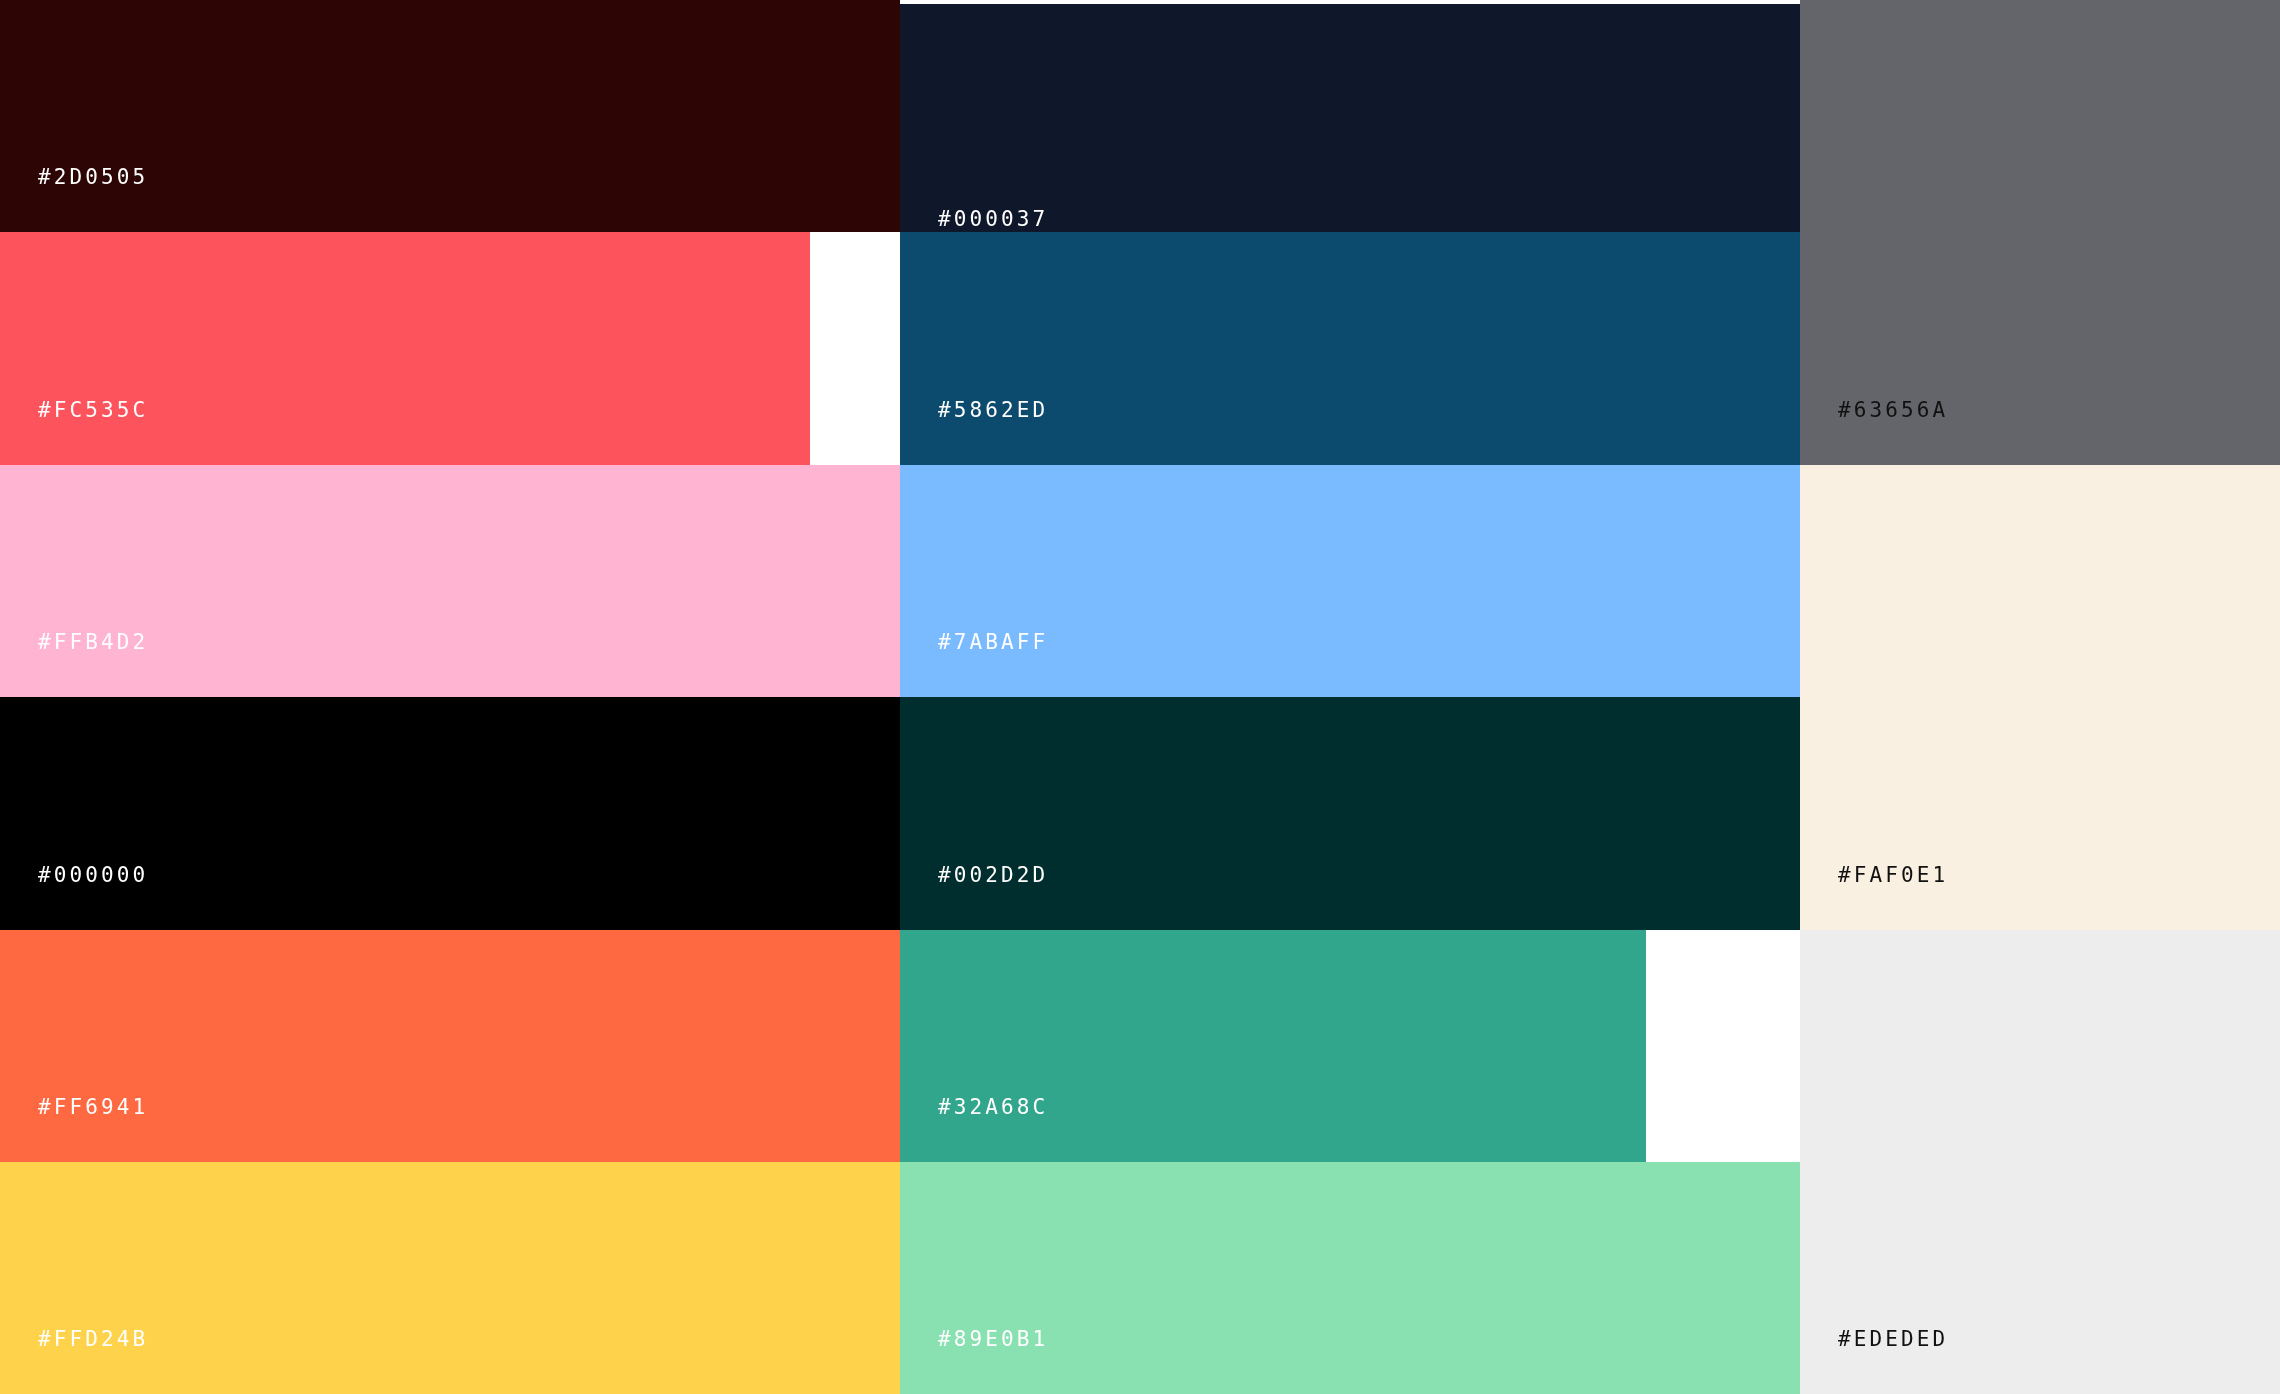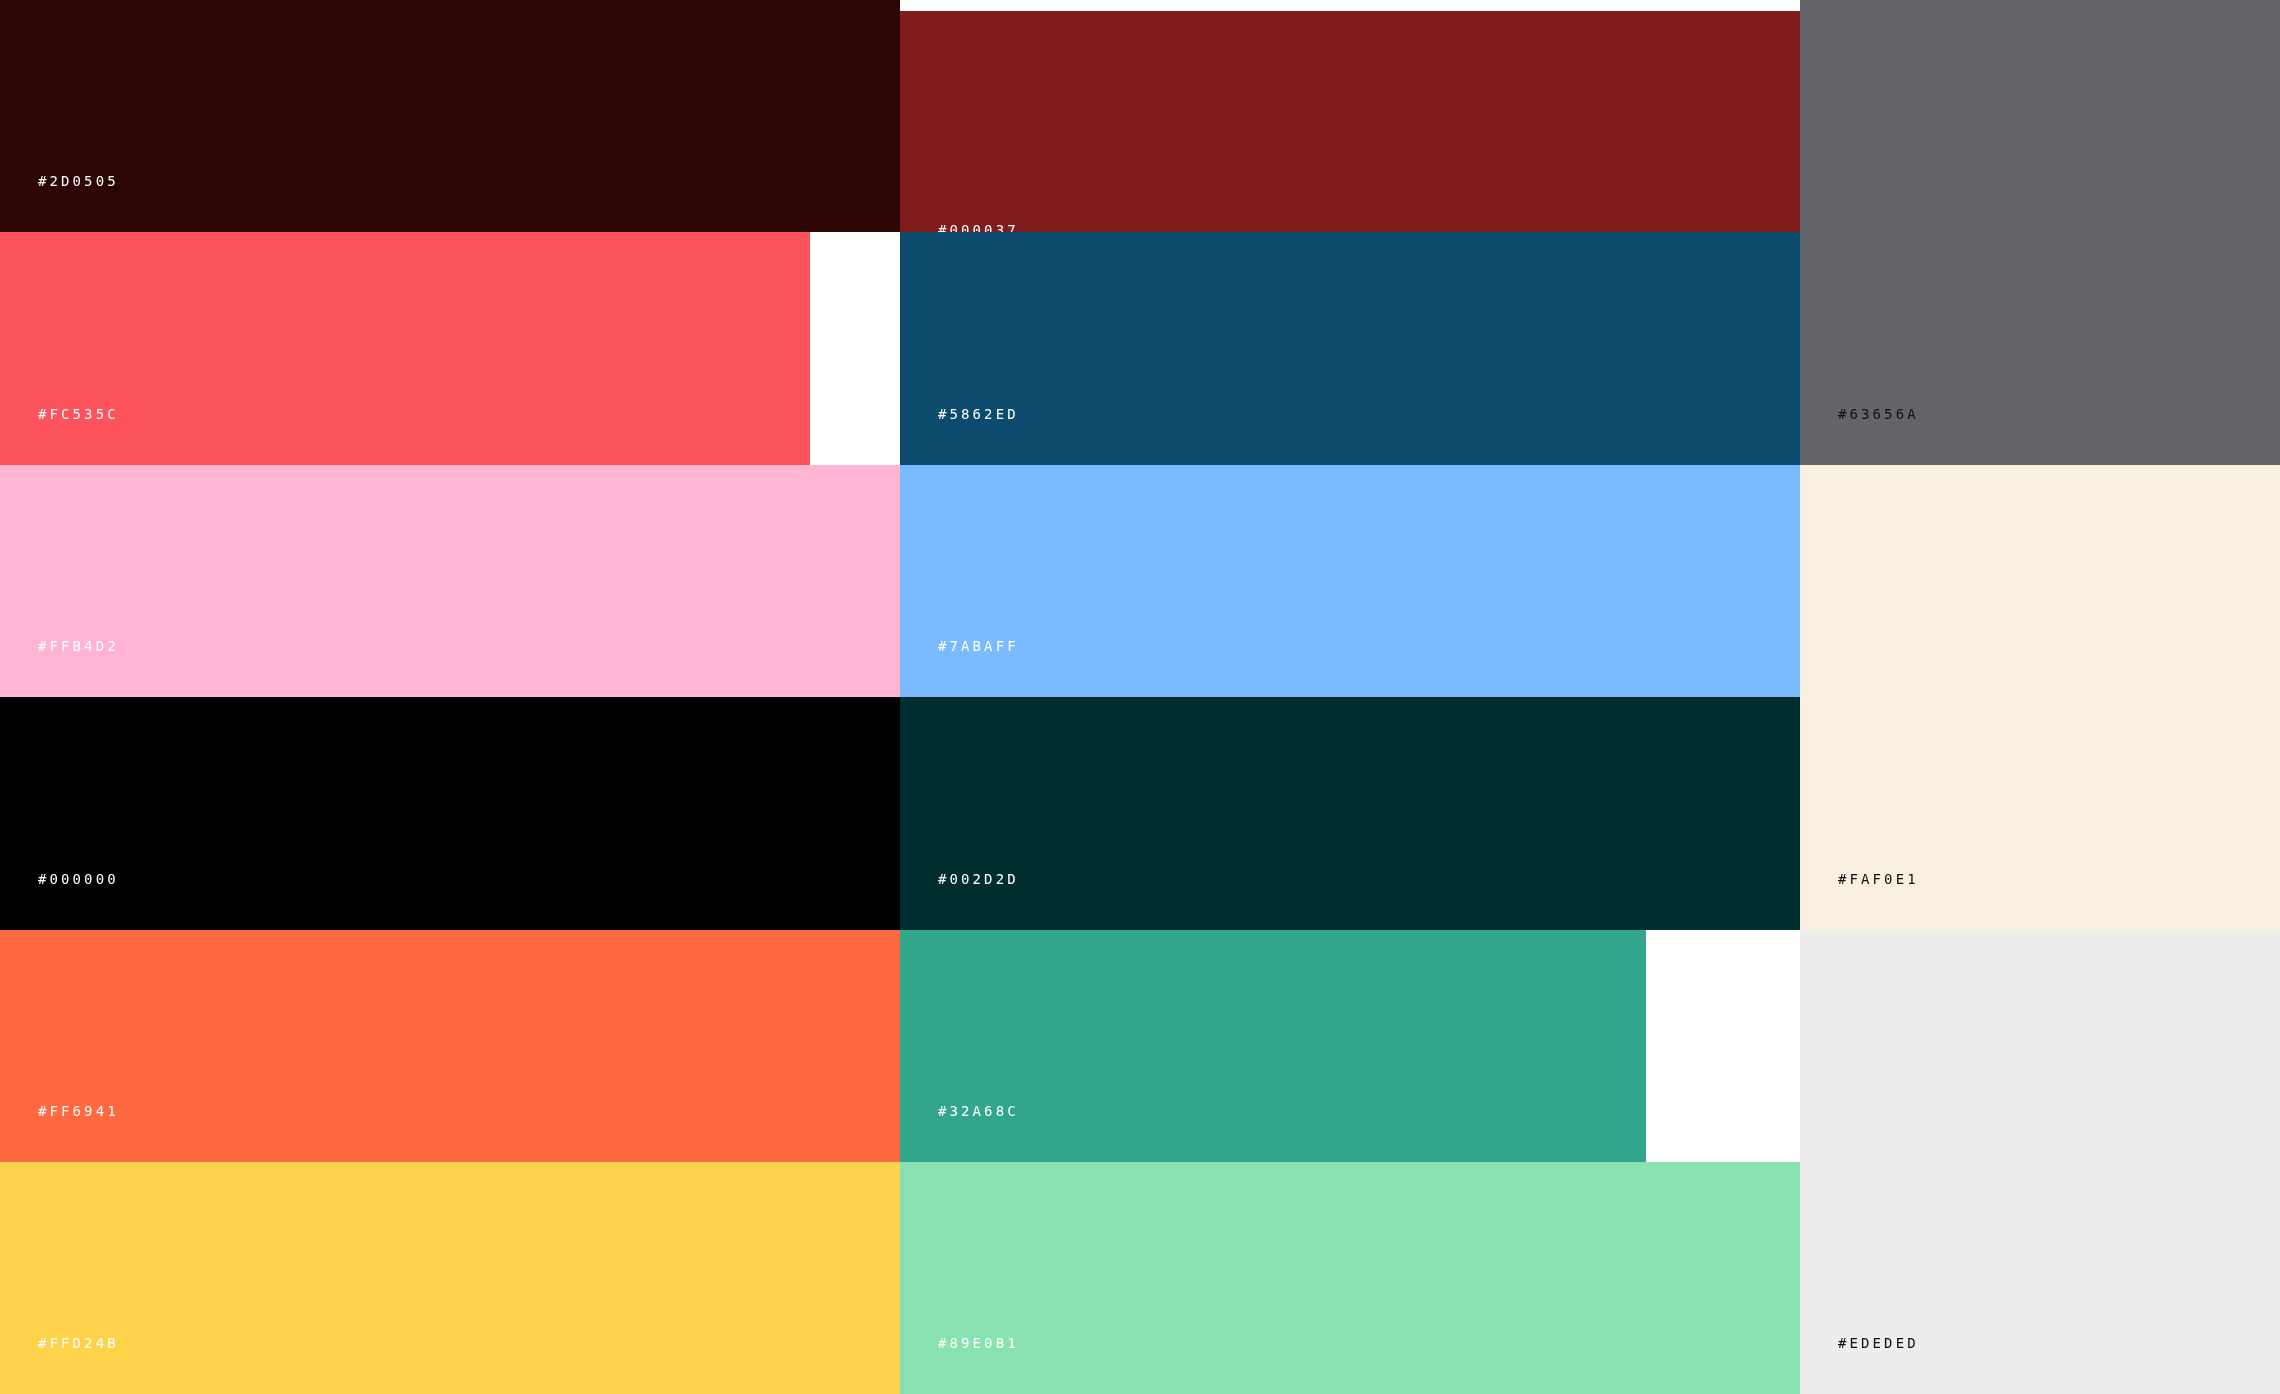--- a/index.html
+++ b/index.html
@@ -19,21 +19,21 @@
   }
   .swatch {
     position: absolute;
     box-sizing: border-box;
     display: block;
   }
   .swatch-label {
     position: absolute;
     left: 38px;
     font-family: "DejaVu Sans Mono", "Liberation Mono", monospace;
-    font-size: 14px;
+    font-size: 21px;
     letter-spacing: 3.1px;
     line-height: 1;
     white-space: nowrap;
     user-select: text;
   }
   
   .swatch-label.pos-bottom {
     bottom: 44px;
   }
   .tone-light .swatch-label { color: #ffffff; }
@@ -54,21 +54,21 @@
     </div>
     <div class="swatch tone-light" style="left: 0px; top: 697px; width: 900px; height: 233px; background: rgb(0, 0, 0);">
       <span class="swatch-label pos-bottom">#000000</span>
     </div>
     <div class="swatch tone-light" style="left: 0px; top: 930px; width: 900px; height: 232px; background: rgb(255, 105, 65);">
       <span class="swatch-label pos-bottom">#FF6941</span>
     </div>
     <div class="swatch tone-light" style="left: 0px; top: 1162px; width: 900px; height: 232px; background: rgb(255, 210, 75);">
       <span class="swatch-label pos-bottom">#FFD24B</span>
     </div>
-    <div class="swatch tone-light" style="left: 900px; top: 11px; width: 900px; height: 270px; background: #7f1d1d;">
+    <div class="swatch tone-light" style="left: 900px; top: 4px; width: 900px; height: 270px; background: #0f172a;">
       <span class="swatch-label pos-bottom">#000037</span>
     </div>
     <div class="swatch tone-light" style="left: 900px; top: 232px; width: 988px; height: 233px; background: #0c4a6e;">
       <span class="swatch-label pos-bottom">#5862ED</span>
     </div>
     <div class="swatch tone-light" style="left: 900px; top: 465px; width: 900px; height: 232px; background: rgb(122, 186, 255);">
       <span class="swatch-label pos-bottom">#7ABAFF</span>
     </div>
     <div class="swatch tone-light" style="left: 900px; top: 697px; width: 900px; height: 233px; background: rgb(0, 45, 45);">
       <span class="swatch-label pos-bottom">#002D2D</span>

